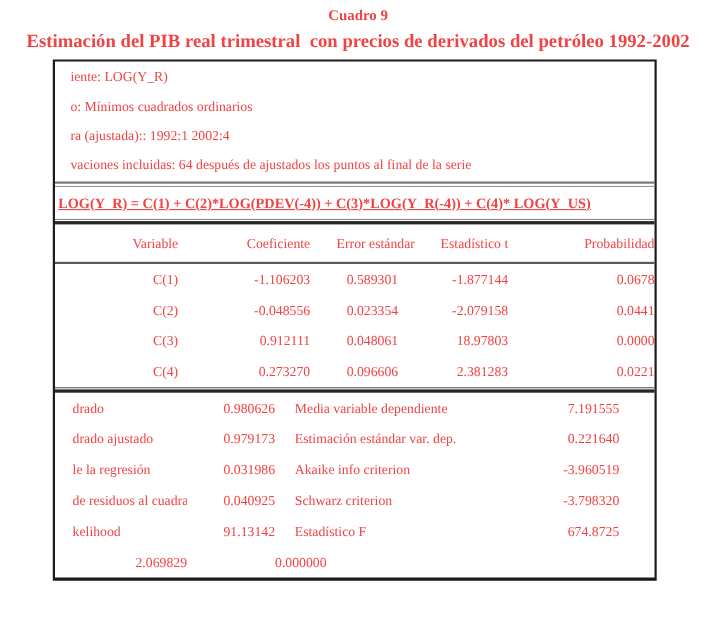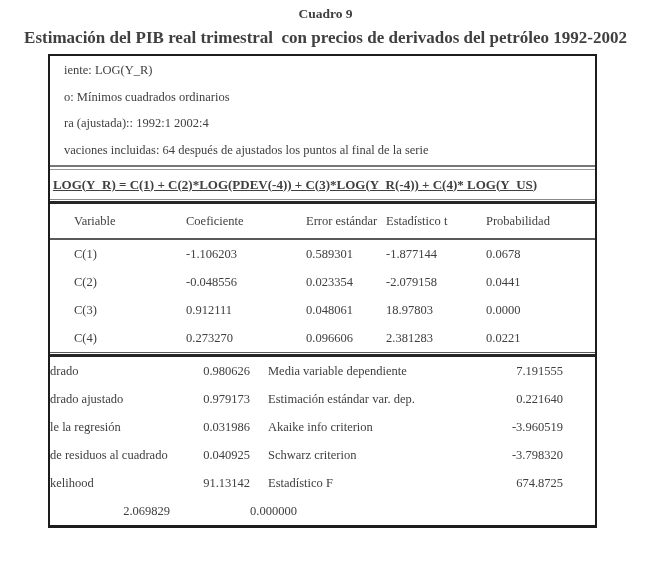--- a/index.html
+++ b/index.html
@@ -2,21 +2,21 @@
 <html><head>
 <meta charset="utf-8">
 <style>
   * { margin:0; padding:0; box-sizing:border-box; }
   html,body { background:#ffffff; }
   .page {
     position:relative;
     width:651px; height:569px;
     background:#ffffff;
     font-family:"Liberation Serif", serif;
-    color:#404040;
+    color:#ef4444;
     overflow:hidden;
   }
   .title {
     position:absolute; top:6px; left:0; right:0;
     text-align:center; font-weight:bold; font-size:13.5px;
   }
   .subtitle {
     position:absolute; top:28px; left:0; right:0;
     text-align:center; font-weight:bold; font-size:17px;
     white-space:pre-wrap;
@@ -41,28 +41,28 @@
     text-decoration:underline;
   }
   .equation-row span { font-weight:bold; font-size:13px; white-space:nowrap; }
   .coef-grid {
     display:grid;
     grid-template-columns:112px 120px 80px 100px 133px;
     align-items:center;
   }
   .coef-head { height:34px; }
   .coef-row { height:28px; }
-  .coef-grid span { text-align:left; white-space:nowrap;margin-left:24px; }
+  .coef-grid span { text-align:right; white-space:nowrap;margin-left:24px; }
   .sum-row {
     height:28px;
     display:grid;
     grid-template-columns:120px 80px 16px 224px 73px;
     align-items:center;
   }
-  .sum-row .lab1 { padding-left:0; white-space:nowrap; overflow:hidden; }
+  .sum-row .lab1 { padding-left:16px; white-space:nowrap; overflow:hidden; }
   .sum-row .val1 { text-align:right; white-space:nowrap; }
   .sum-row .lab2 { padding-left:2px; white-space:nowrap; }
   .sum-row .val2 { text-align:right; white-space:nowrap; }
 </style>
 </head>
 <body>
 
 <div class="page">
 
   <div class="title">Cuadro 9</div>

